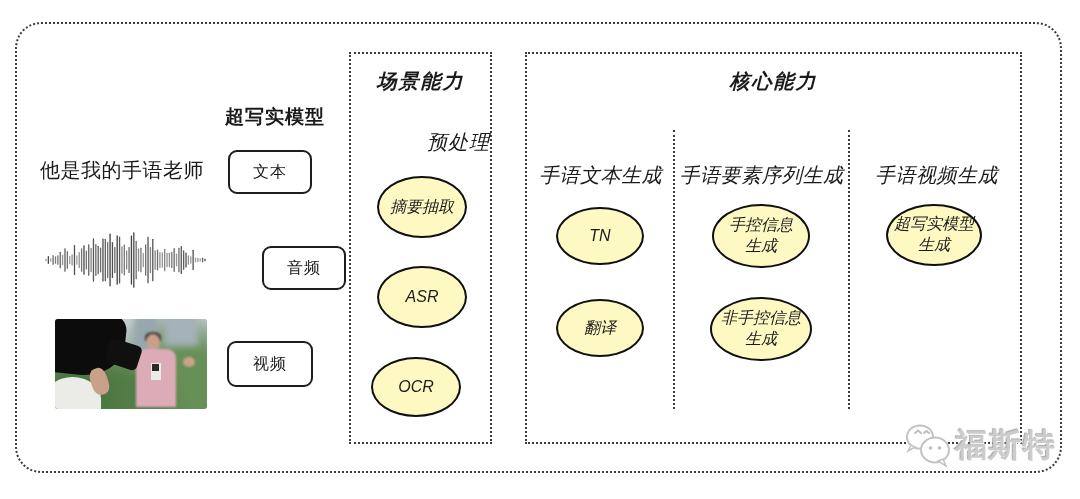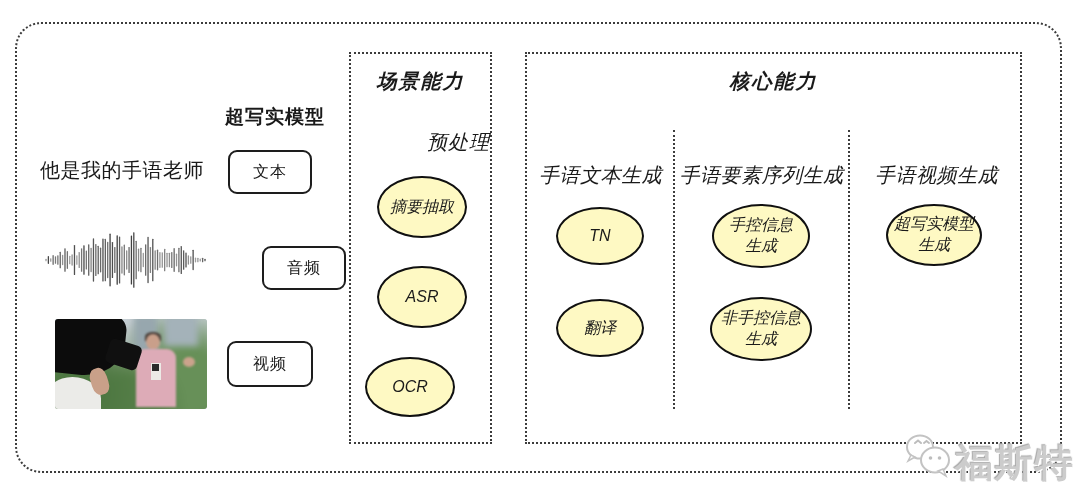--- a/index.html
+++ b/index.html
@@ -64,43 +64,43 @@
   .sub-label { position:absolute; text-align:right; font-size:20px; letter-spacing:1px; }
   .scene-sub { left:0; top:75px; width:100%; }
 
   .ellipse { position:absolute; border:2.5px solid #101010; border-radius:50%;
     display:flex; align-items:center; justify-content:center; text-align:center;
     font-size:16px; line-height:1.3; white-space:pre-line; background:#fef9c3; }
 
   
   .n-summary { left:26px; top:122px; width:90px; height:62px; }
   .n-asr     { left:26px; top:212px; width:90px; height:62px; }
-  .n-ocr     { left:14px; top:303px; width:90px; height:60px;text-align:center; }
+  .n-ocr     { left:20px; top:303px; width:90px; height:60px;text-align:center; }
 
   
   .divider { position:absolute; top:76px; height:279px; width:0;
     border-left:2px dotted #3c3c3c; }
   .div1 { left:146px; } .div2 { left:321px; }
   .col-header { position:absolute; top:108px; font-size:20px; text-align:center; letter-spacing:0.5px; }
   .ch1 { left:0;   width:147px; }
   .ch2 { left:147px; width:175px;text-align:center; }
   .ch3 { left:322px; width:175px; }
 
   .n-tn        { left:29px;  top:153px; width:88px;  height:58px; }
   .n-trans     { left:29px;  top:245px; width:88px;  height:58px; }
   .n-manual    { left:185px; top:150px; width:98px;  height:64px; }
   .n-nonmanual { left:183px; top:243px; width:102px; height:64px; }
   .n-hyper     { left:359px; top:150px; width:96px;  height:62px; }
   .n-drive     { left:359px; top:243px; width:96px;  height:60px; }
 
   
   .watermark { position:absolute; left:901px; top:422px; display:flex; align-items:center; }
   .wm-icon { width:54px; height:48px; }
-  .wm-text { font-size:38px; font-weight:700; letter-spacing:2px; color:#cccccc;
-    text-shadow:1px 1px 0 #ffffff, -1px -1px 1px #a8a8a8; white-space:nowrap;margin-top:16px; }
+  .wm-text { font-size:32px; font-weight:700; letter-spacing:2px; color:#cccccc;
+    text-shadow:1px 1px 0 #ffffff, -1px -1px 1px #a8a8a8; white-space:nowrap; }
 </style>
 </head>
 <body>
 
 <div class="canvas">
   <div class="outer-border"></div>
 
   <div class="input-title">超写实模型</div>
   <div class="input-sentence">他是我的手语老师</div>
 

